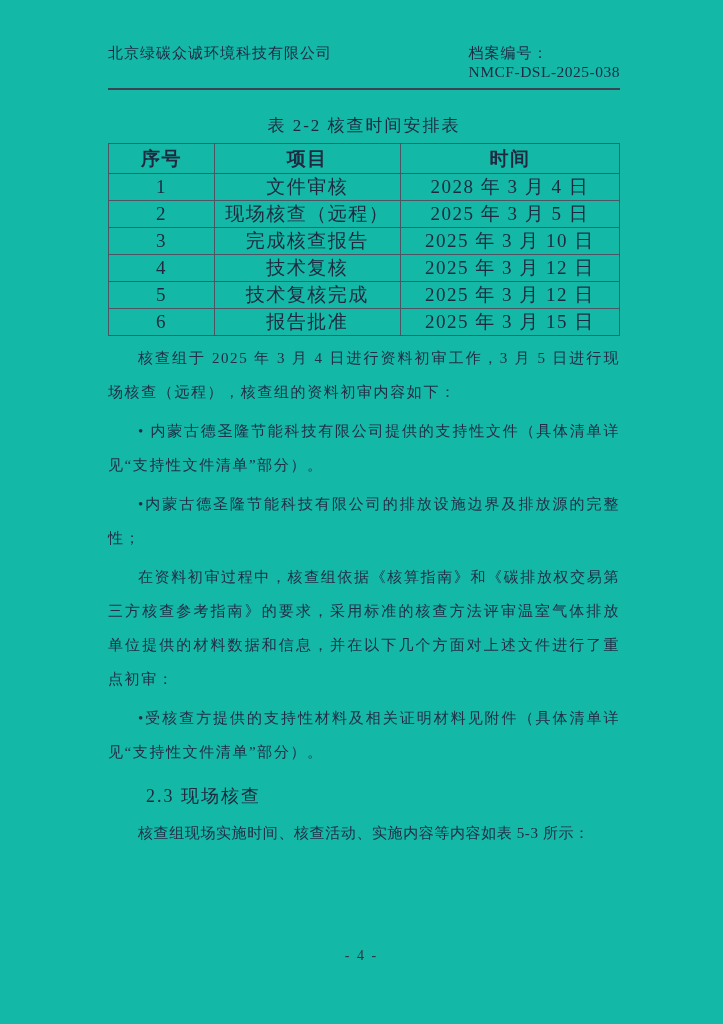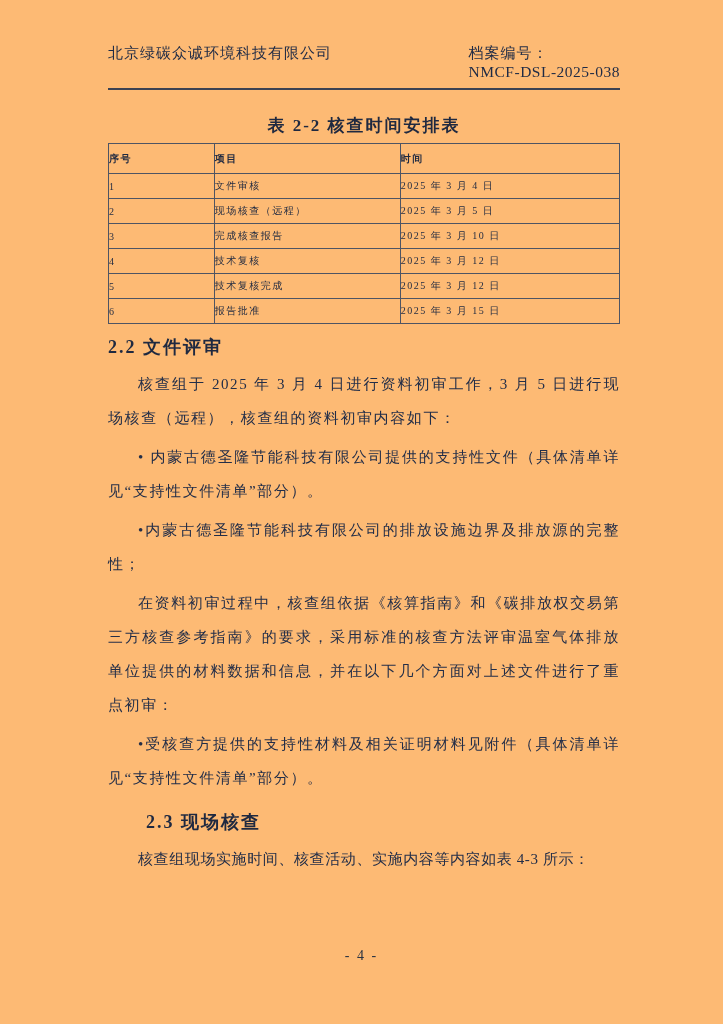--- a/index.html
+++ b/index.html
@@ -4,21 +4,21 @@
 <style>
   html, body {
     margin: 0; padding: 0;
     background: #ffffff;
     font-family: "Liberation Serif", "DejaVu Serif", serif;
   }
   .page {
     position: relative;
     width: 723px;
     height: 1024px;
-    background: #fdba74;
+    background: #14b8a6;
     overflow: hidden;
     color: #232e48;
   }
   .content {
     padding: 44px 103px 0 108px;
   }
   
   .doc-header {
     display: flex;
     justify-content: space-between;
@@ -36,56 +36,56 @@
   }
   .doc-header .archive-number {
     margin-left: 14px;
     letter-spacing: 0.5px;
     font-size: 15.5px;
   }
   
   .table-title {
     margin-top: 24px;
     text-align: center;
-    font-weight: bold;
+    font-weight: normal;
     font-size: 17px;
     letter-spacing: 2px;
     color: #1f2940;
   }
   table.schedule {
     margin-top: 6px;
     width: 100%;
     border-collapse: collapse;
     table-layout: fixed;
   }
   table.schedule th, table.schedule td {
     border: 1.4px solid #4e5463;
-    text-align: left;
+    text-align: center;
     vertical-align: middle;
-    font-size: 10px;
+    font-size: 19px;
     color: #1f2940;
     letter-spacing: 1.5px;
     padding: 0;
   }
   table.schedule th { height: 29px; font-weight: bold; }
   table.schedule td { height: 24px; font-weight: normal; }
   .col-no   { width: 20.7%; }
   .col-item { width: 36.4%; }
   .col-time { width: 42.9%; }
   
   .sec-heading {
     margin-top: 8px;
     font-size: 18px;
     font-weight: bold;
     color: #1f2940;
     letter-spacing: 2px;
     line-height: 30px;
   }
   .sec-heading.plain {
-    font-weight: bold;
+    font-weight: normal;
     text-indent: 38px;
     margin-top: 12px;
   }
   .para {
     margin: 5px 0;
     font-size: 15px;
     line-height: 34px;
     text-align: justify;
     text-indent: 2em;
     letter-spacing: 1.6px;
@@ -129,21 +129,21 @@
         <tr>
           <th>序号</th>
           <th>项目</th>
           <th>时间</th>
         </tr>
       </thead>
       <tbody>
         <tr>
           <td>1</td>
           <td>文件审核</td>
-          <td>2025 年 3 月 4 日</td>
+          <td>2028 年 3 月 4 日</td>
         </tr>
         <tr>
           <td>2</td>
           <td>现场核查（远程）</td>
           <td>2025 年 3 月 5 日</td>
         </tr>
         <tr>
           <td>3</td>
           <td>完成核查报告</td>
           <td>2025 年 3 月 10 日</td>
@@ -159,26 +159,25 @@
           <td>2025 年 3 月 12 日</td>
         </tr>
         <tr>
           <td>6</td>
           <td>报告批准</td>
           <td>2025 年 3 月 15 日</td>
         </tr>
       </tbody>
     </table>
 
-    <div class="sec-heading">2.2  文件评审</div>
     <p class="para">核查组于 2025 年 3 月 4 日进行资料初审工作，3 月 5 日进行现场核查（远程），核查组的资料初审内容如下：</p>
     <p class="para">• 内蒙古德圣隆节能科技有限公司提供的支持性文件（具体清单详见“支持性文件清单”部分）。</p>
     <p class="para">•内蒙古德圣隆节能科技有限公司的排放设施边界及排放源的完整性；</p>
     <p class="para">在资料初审过程中，核查组依据《核算指南》和《碳排放权交易第三方核查参考指南》的要求，采用标准的核查方法评审温室气体排放单位提供的材料数据和信息，并在以下几个方面对上述文件进行了重点初审：</p>
     <p class="para">•受核查方提供的支持性材料及相关证明材料见附件（具体清单详见“支持性文件清单”部分）。</p>
 
     <div class="sec-heading plain">2.3  现场核查</div>
-    <p class="para tight">核查组现场实施时间、核查活动、实施内容等内容如表 4-3 所示：</p>
+    <p class="para tight">核查组现场实施时间、核查活动、实施内容等内容如表 5-3 所示：</p>
 
   </div>
 
   <div class="doc-footer">- 4 -</div>
 </div>
 
 </body></html>

